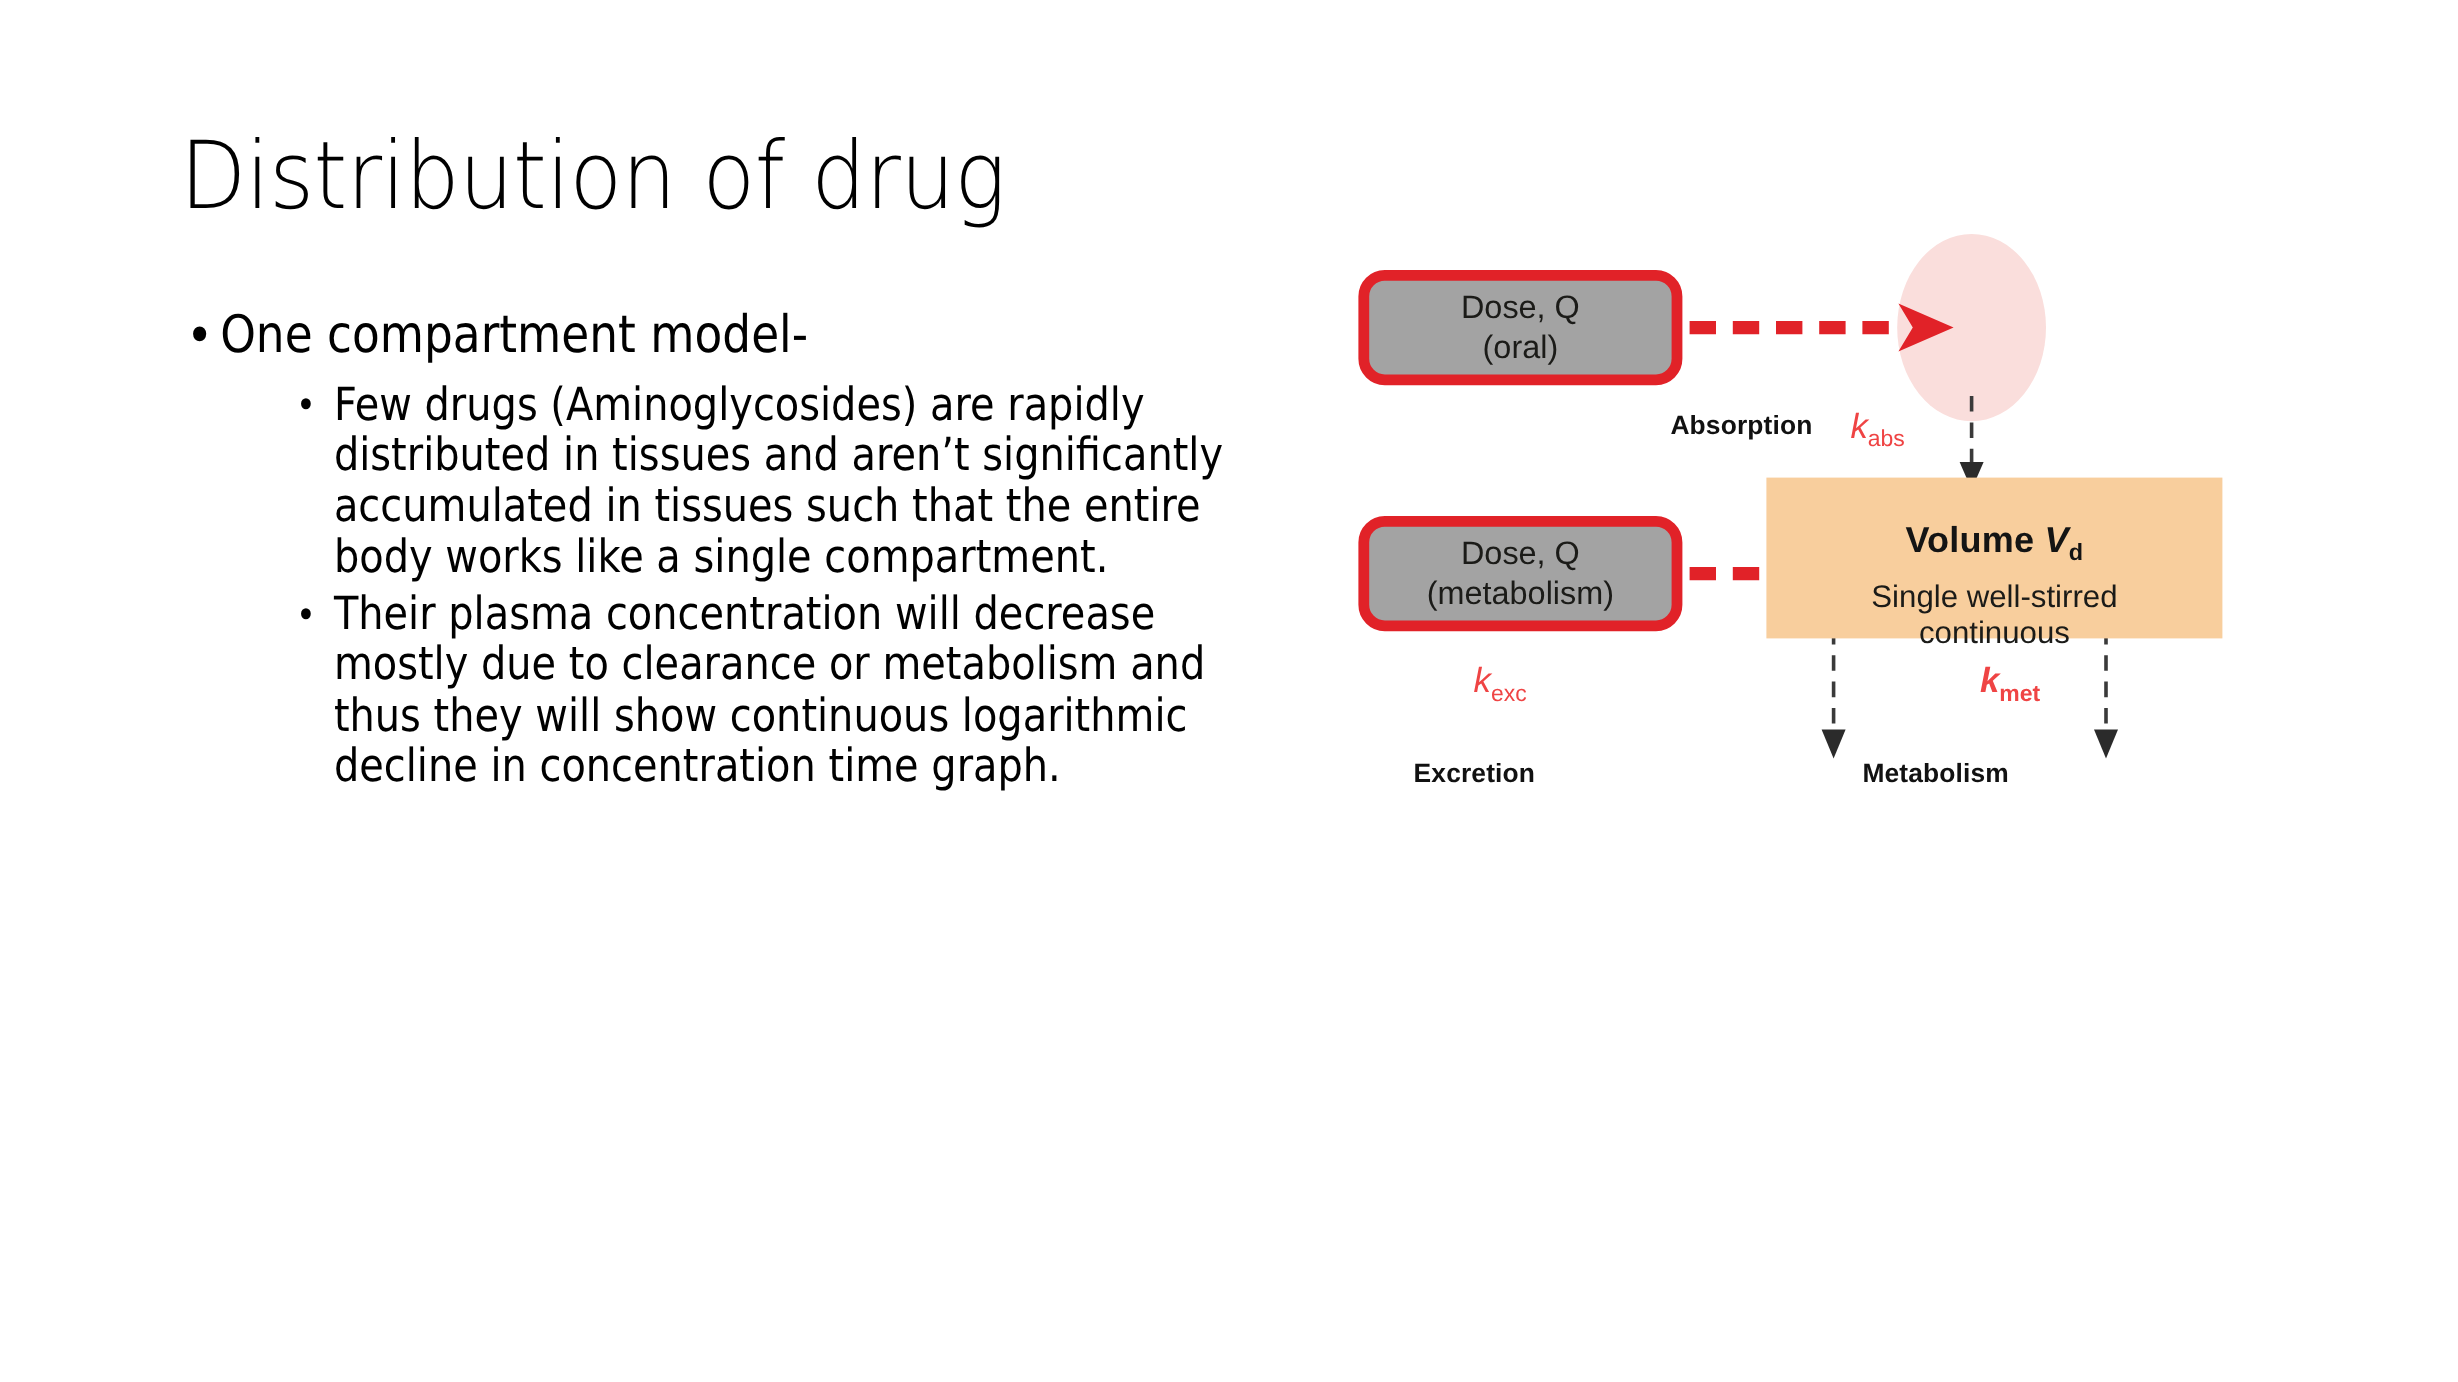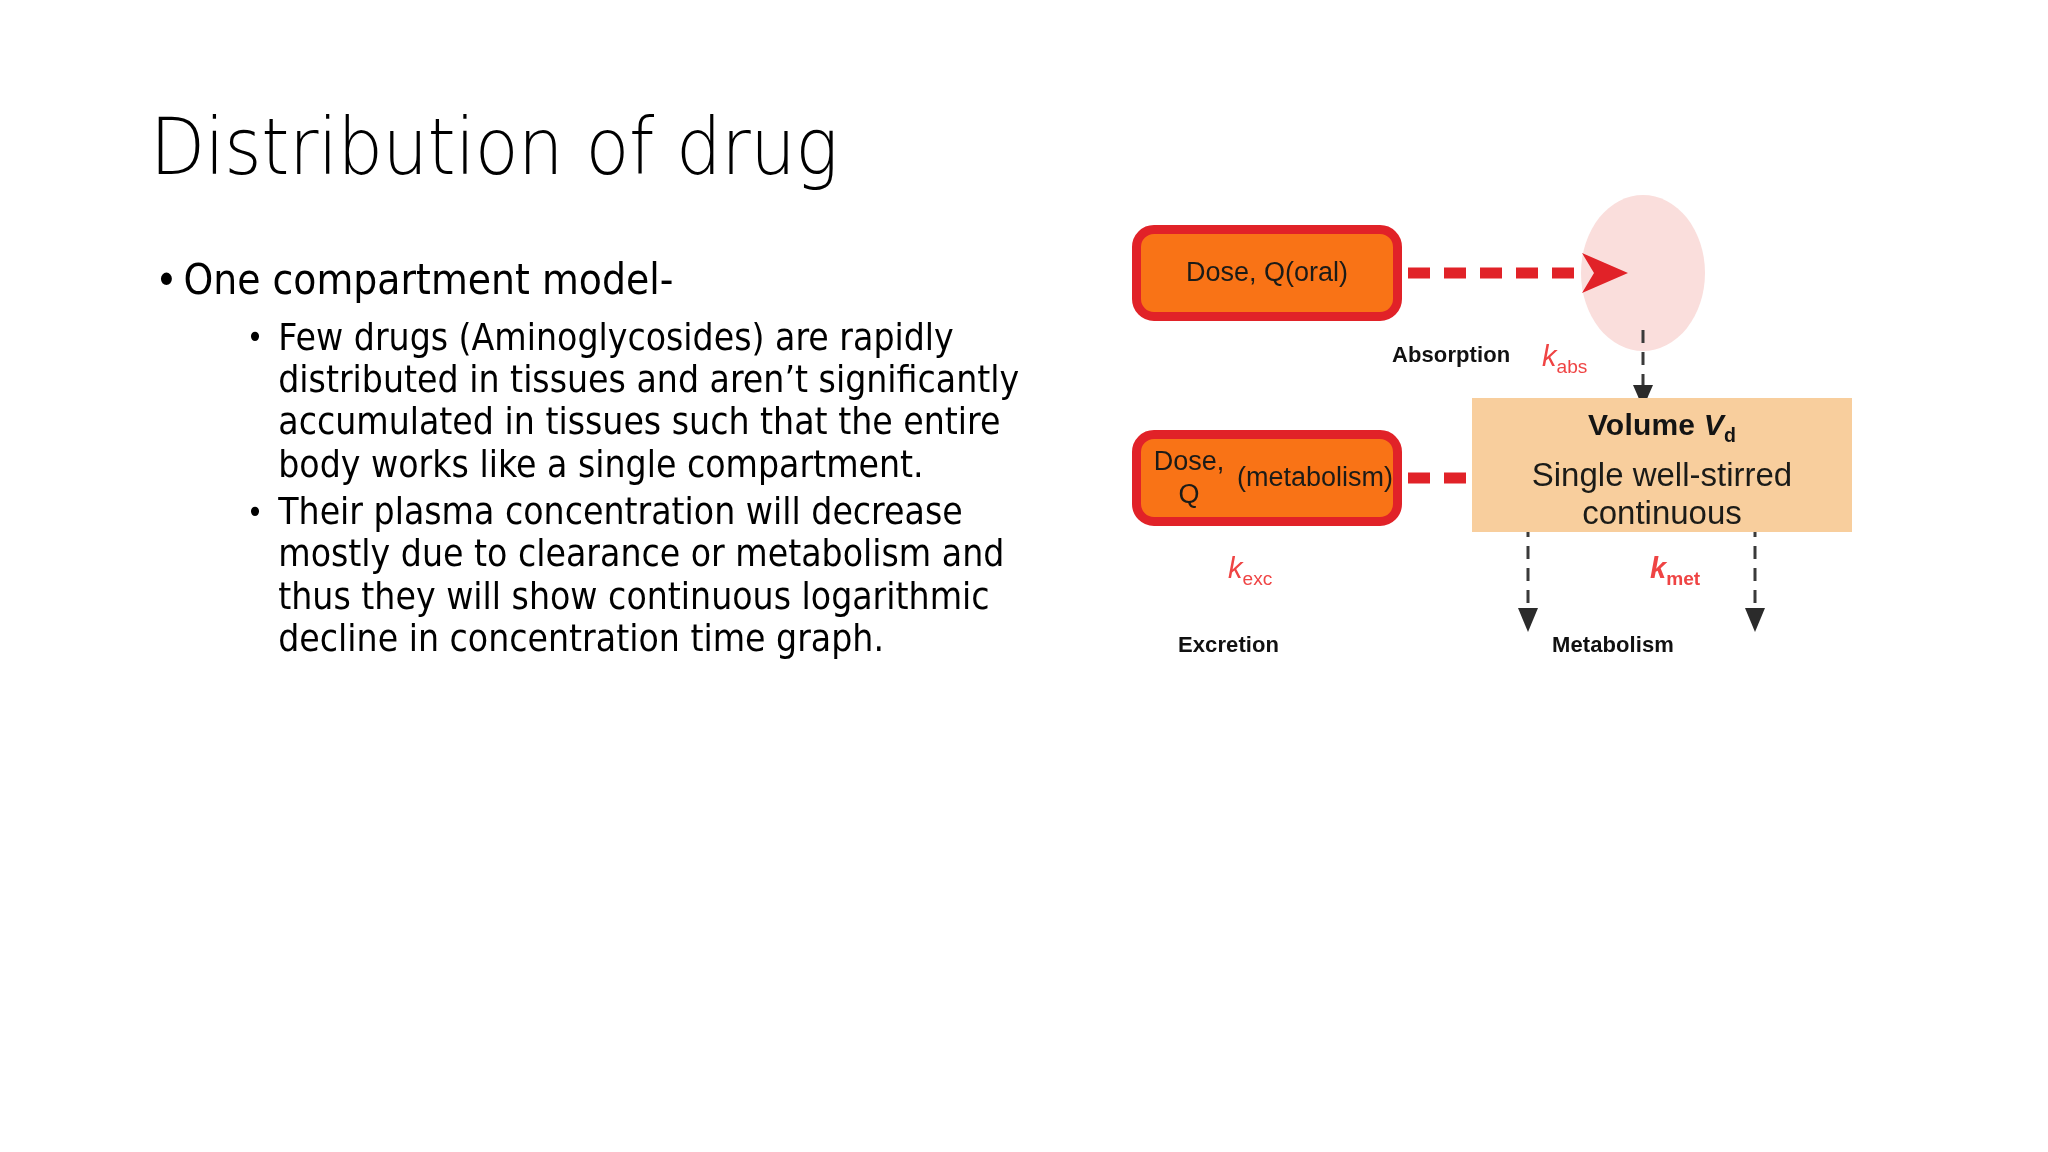--- a/index.html
+++ b/index.html
@@ -96,60 +96,59 @@
     position: absolute;
     left: 1120px;
     top: 180px;
     width: 928px;
     height: 740px;
   }
   .figure svg { display: block; }
 
   .dose-box {
     position: absolute;
-    background: #f97316;
+    background: #a3a3a3;
     border: 9px solid #E12228;
     border-radius: 22px;
     box-sizing: border-box;
     display: flex;
-    flex-direction: row;
+    flex-direction: column;
     align-items: center;
     justify-content: center;
     font-family: "Liberation Sans", sans-serif;
     font-size: 27px;
     line-height: 1.24;
     color: #1b1b18;
-    text-align: center;
   }
   #dose-oral   { left: 12px;  top: 45px;  width: 270px; height: 96px; }
   #dose-iv     { left: 12px;  top: 250px; width: 270px; height: 96px; }
 
   .vd-box {
     position: absolute;
     left: 352px;
     top: 218px;
     width: 380px;
     height: 134px;
     background: #F8CE9D;
     box-sizing: border-box;
     text-align: center;
     font-family: "Liberation Sans", sans-serif;
   }
   .vd-title {
-    margin-top: 10px;
+    margin-top: 36px;
     font-size: 30px;
     font-weight: bold;
     color: #141414;
     letter-spacing: 0.2px;
   }
   .vd-title i { font-style: italic; }
   .vd-title sub { font-size: 0.65em; font-style: normal; }
   .vd-sub {
     margin-top: 9px;
-    font-size: 33px;
+    font-size: 26px;
     line-height: 1.16;
     color: #1b1b18;
   }
 
   .fig-label {
     position: absolute;
     font-family: "Liberation Sans", sans-serif;
     font-weight: bold;
     font-size: 22px;
     color: #111111;

